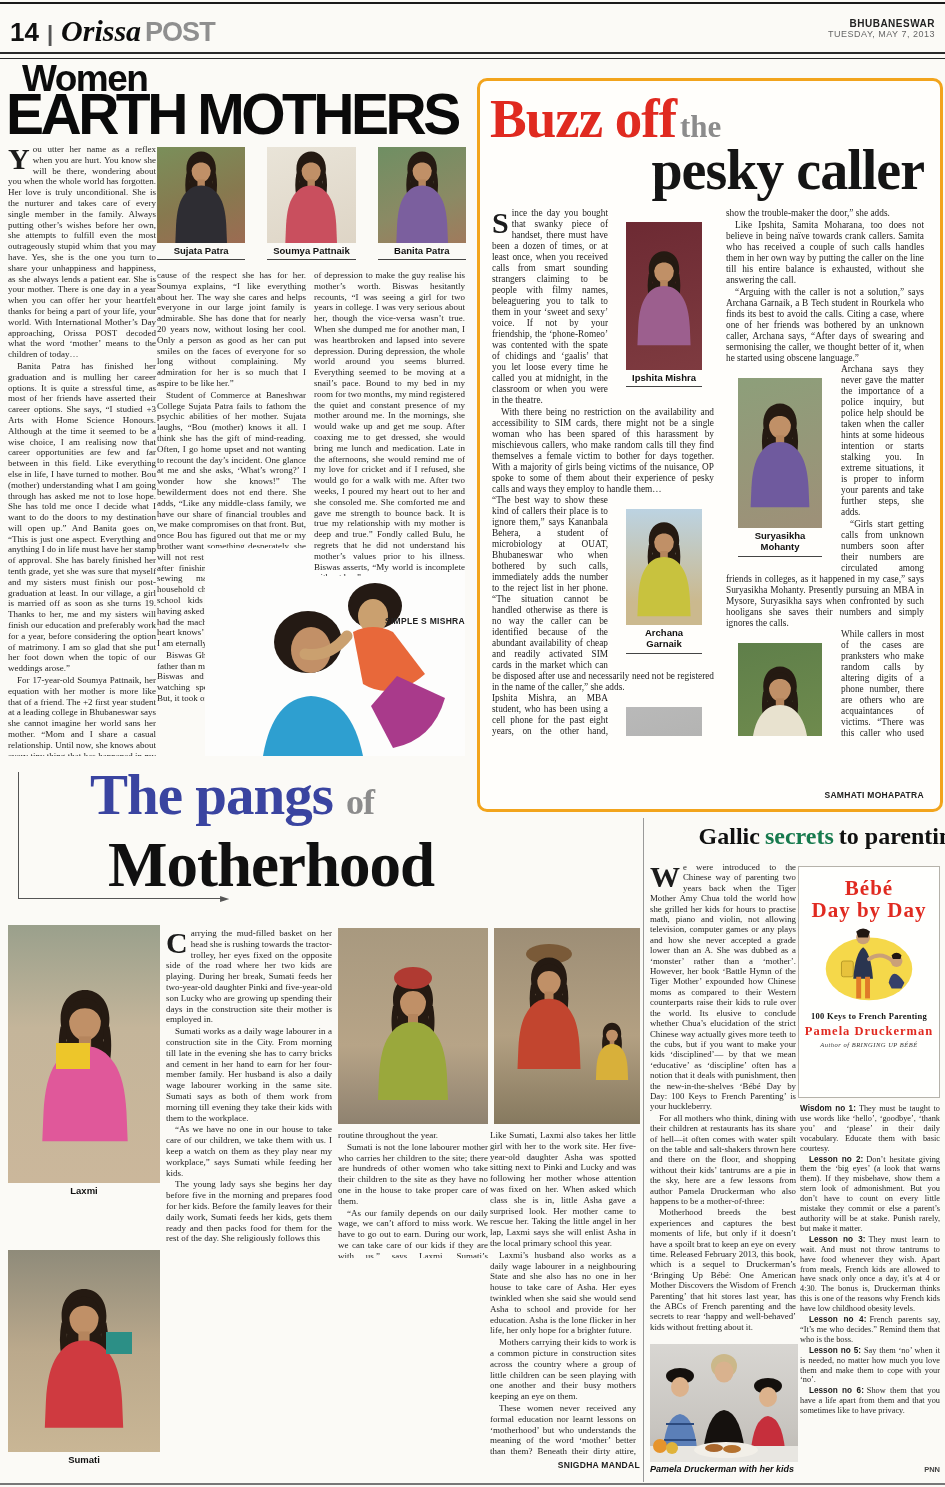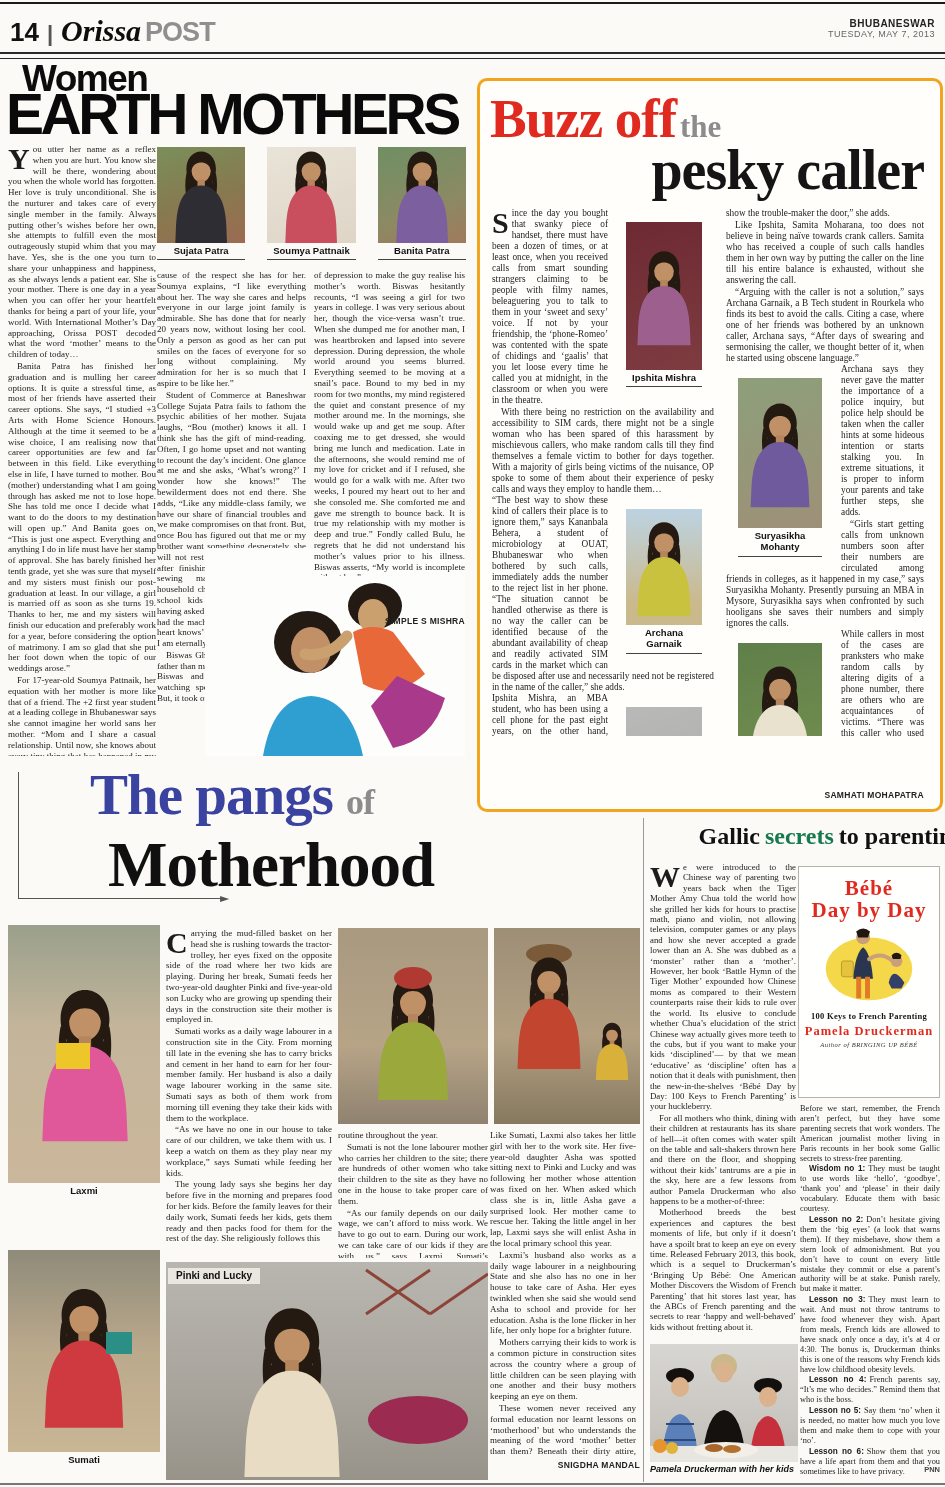--- a/index.html
+++ b/index.html
@@ -308,30 +308,20 @@
       </svg>
     </div>
   </figure>
 
   <div class="pg-col2 col">
     <p>routine throughout the year.</p>
     <p>Sumati is not the lone labourer mother who carries her children to the site; there are hundreds of other women who take their children to the site as they have no one in the house to take proper care of them.</p>
     <p>“As our family depends on our daily wage, we can’t afford to miss work. We have to go out to earn. During our work, we can take care of our kids if they are with us,” says Laxmi, Sumati’s companion.</p>
   </div>
 
-  <figure class="pfig pg-figpl">
-    <span class="pl-cap">Pinki and Lucky</span>
-    <div class="photo" style="background:linear-gradient(180deg,#b9b6b0 0%,#a8a49c 60%,#979389 100%);">
-      <svg viewBox="0 0 322 218">
-        <path d="M200 8l64 44M264 8l-64 44M264 52l58-40" stroke="#8d4438" stroke-width="3" fill="none"></path>
-        <use href="#p" x="58" y="38" width="136" height="177" style="color:#e8ddc4"></use>
-        <ellipse cx="252" cy="158" rx="50" ry="24" fill="#9c2b52"></ellipse>
-      </svg>
-    </div>
-  </figure>
 
   <figure class="pfig pg-figc2">
     <div class="photo" style="background:linear-gradient(180deg,#9d8e76 0%,#b3a082 55%,#86795f 100%);">
       <svg viewBox="0 0 146 196">
         <ellipse cx="55" cy="26" rx="23" ry="10" fill="#7a5a38"></ellipse>
         <use href="#p" x="10" y="24" width="90" height="117" style="color:#c2452f"></use>
         <use href="#p" x="95" y="92" width="46" height="60" style="color:#d8b03a"></use>
       </svg>
     </div>
   </figure>
@@ -370,21 +360,20 @@
       <path d="M83 34q5-5 10 0l-1 4h-8z" fill="#201712"></path>
       <path d="M80 62q4-18 16 0l-3 6h-10z" fill="#35406a"></path>
       <path d="M60 38q12-8 24 2" stroke="#caa078" stroke-width="4" fill="none" stroke-linecap="round"></path>
     </svg>
     <div class="bk-sub">100 Keys to French Parenting</div>
     <div class="bk-auth">Pamela Druckerman</div>
     <div class="bk-note">Author of BRINGING UP BÉBÉ</div>
   </div>
 
   <div class="g-col2 col">
-    <p>Before we start, remember, the French aren’t perfect, but they have some parenting secrets that work wonders. The American journalist mother living in Paris recounts in her book some Gallic secrets to stress-free parenting.</p>
     <p class="lesson"><b>Wisdom no 1:</b><span>They must be taught to use words like ‘hello’, ‘goodbye’, ‘thank you’ and ‘please’ in their daily vocabulary. Educate them with basic courtesy.</span></p>
     <p class="lesson"><b>Lesson no 2:</b><span>Don’t hesitate giving them the ‘big eyes’ (a look that warns them). If they misbehave, show them a stern look of admonishment. But you don’t have to count on every little mistake they commit or else a parent’s authority will be at stake. Punish rarely, but make it matter.</span></p>
     <p class="lesson"><b>Lesson no 3:</b><span>They must learn to wait. And must not throw tantrums to have food whenever they wish. Apart from meals, French kids are allowed to have snack only once a day, it’s at 4 or 4:30. The bonus is, Druckerman thinks this is one of the reasons why French kids have low childhood obesity levels.</span></p>
     <p class="lesson"><b>Lesson no 4:</b><span>French parents say, “It’s me who decides.” Remind them that who is the boss.</span></p>
     <p class="lesson"><b>Lesson no 5:</b><span>Say them ‘no’ when it is needed, no matter how much you love them and make them to cope with your ‘no’.</span></p>
     <p class="lesson"><b>Lesson no 6:</b><span>Show them that you have a life apart from them and that you sometimes like to have privacy.</span></p>
   </div>
   <div class="g-byline">PNN</div>
 
   <figure class="pfig g-fig-pd">

